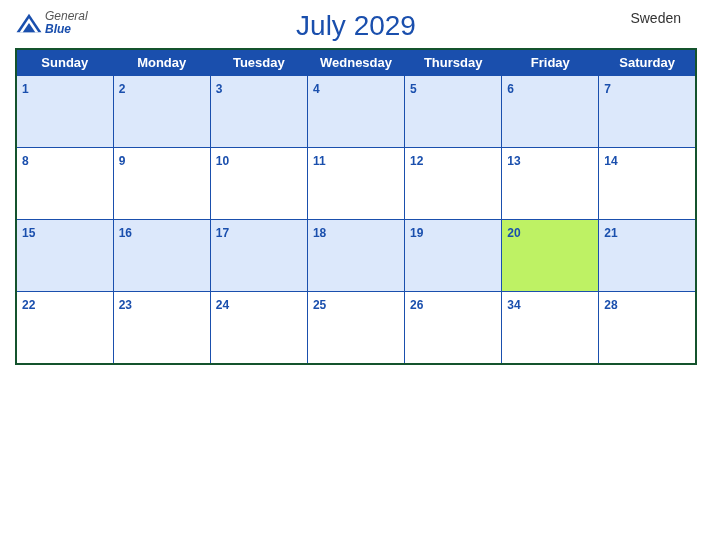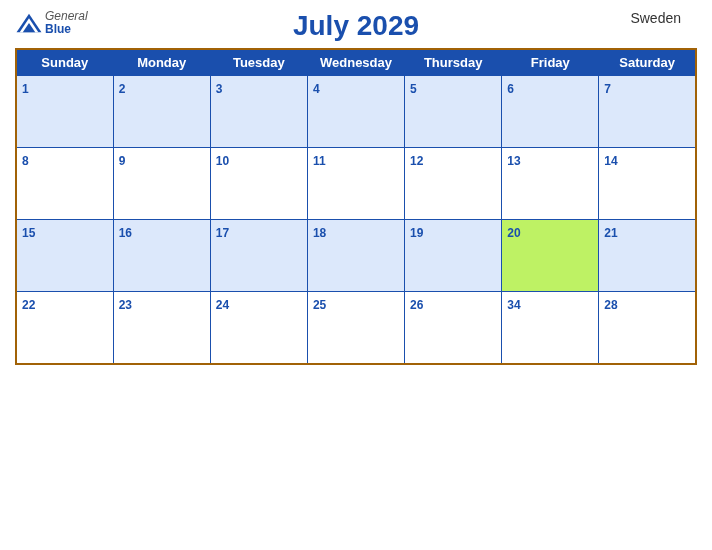--- a/index.html
+++ b/index.html
@@ -43,27 +43,27 @@
     .country-label {
       position: absolute;
       right: 16px;
       top: 0;
       font-size: 14px;
       color: #333;
     }
     .calendar-title {
       font-size: 28px;
       color: #1a4fad;
-      font-weight: bold;
+      font-weight: normal;
       text-align: center;
     }
     .calendar-grid {
       width: 100%;
       border-collapse: collapse;
-      border: 2px solid #a16207;
+      border: 2px solid #14532d;
     }
     .calendar-grid th {
       background-color: #1a4fad;
       color: #fff;
       text-align: center;
       font-size: 13px;
       font-weight: bold;
       padding: 5px 2px;
       border: 1px solid #1a4fad;
     }
@@ -91,21 +91,21 @@
   <div class="calendar-header">
     <div class="logo-area">
       <div class="logo-row">
         <svg class="logo-icon" viewBox="0 0 36 28" xmlns="http://www.w3.org/2000/svg">
           <polygon points="18,2 34,26 2,26" fill="#1a4fad"></polygon>
           <polygon points="18,8 30,26 6,26" fill="#fff"></polygon>
           <polygon points="18,14 26,26 10,26" fill="#1a4fad"></polygon>
         </svg>
         <div style="display:flex;flex-direction:column;line-height:1.1;">
           <span style="font-size:12px;color:#555;font-style:italic;">General</span>
-          <span style="font-size:12px;color:#1a4fad;font-weight:bold;">Blue</span>
+          <span style="font-size:12px;color:#1a4fad;font-style:italic;font-weight:bold;">Blue</span>
         </div>
       </div>
     </div>
     <h1 class="calendar-title">July 2029</h1>
     <div class="country-label">Sweden</div>
   </div>
 
   <table class="calendar-grid">
     <thead>
       <tr>

